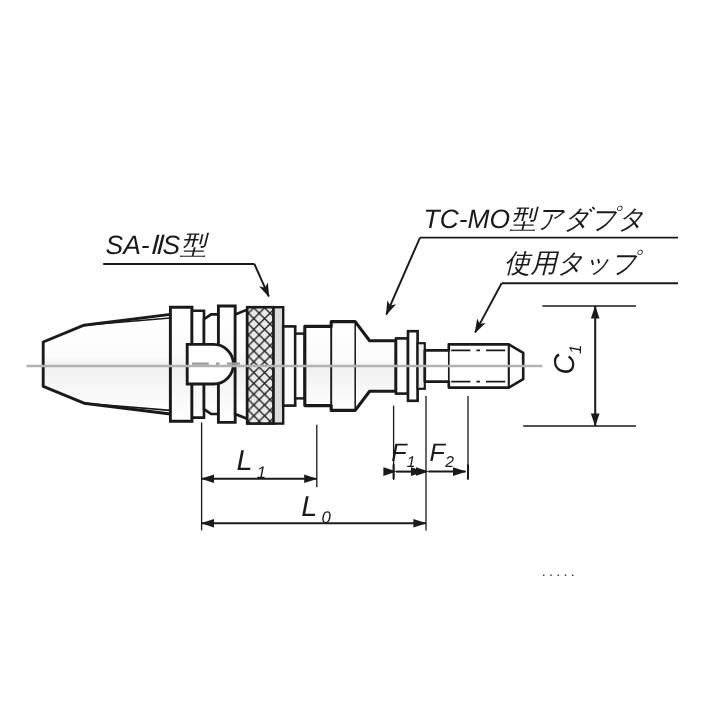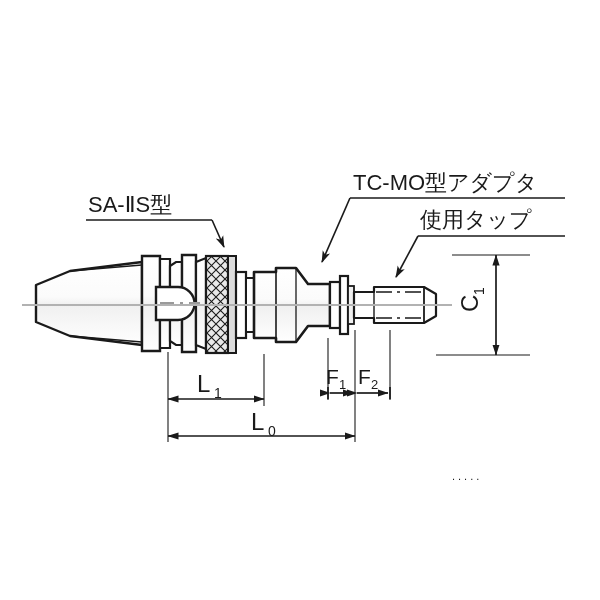--- a/index.html
+++ b/index.html
@@ -11,20 +11,21 @@
     width: 600px;
     height: 600px;
     overflow: hidden;
     font-family: "Liberation Sans", sans-serif;
   }
   #drawing-root {
     position: relative;
     width: 494px;
     height: 600px;
     background: #ffffff;
+    font-style: italic;
   }
   #tech-drawing {
     display: block;
     width: 600px;
     height: 600px;
   }
   .label-text {
     font-family: "Liberation Sans", sans-serif;
     fill: #1a1a1a;
   }

